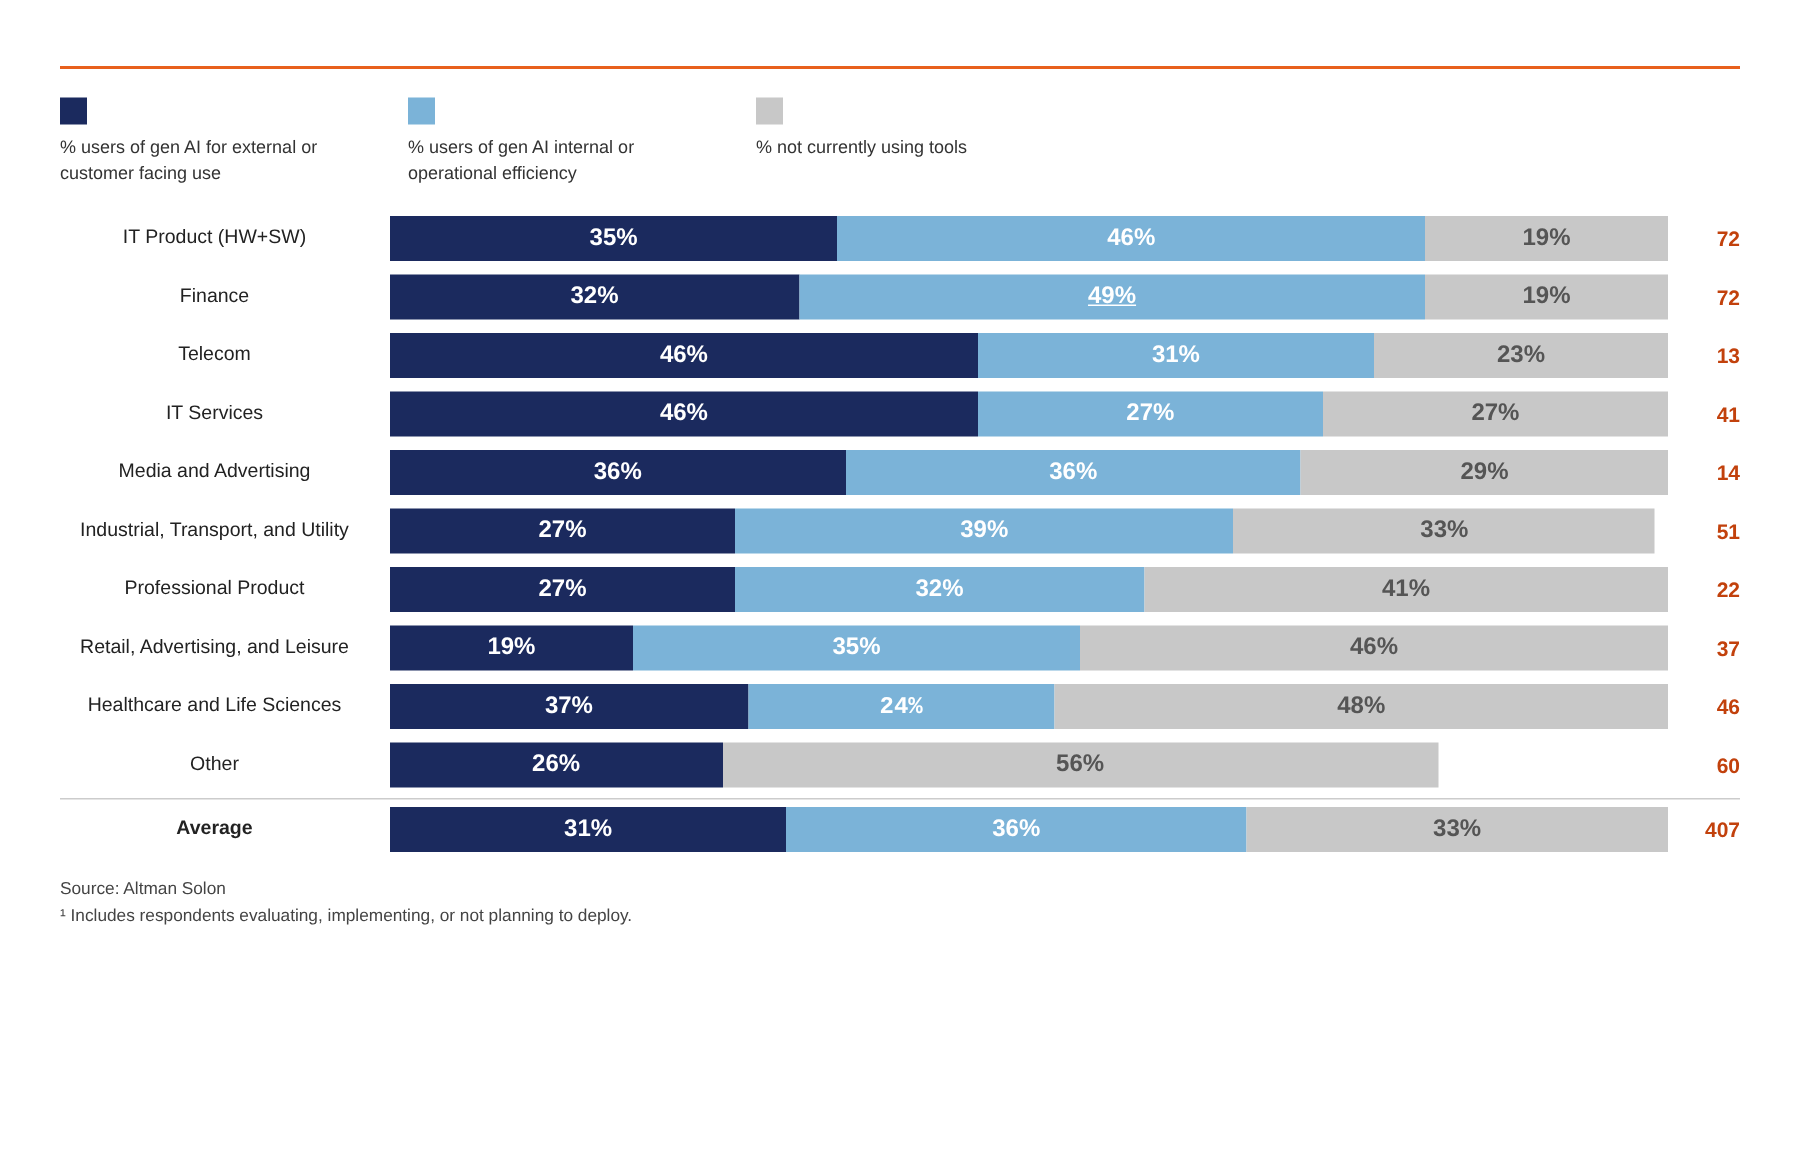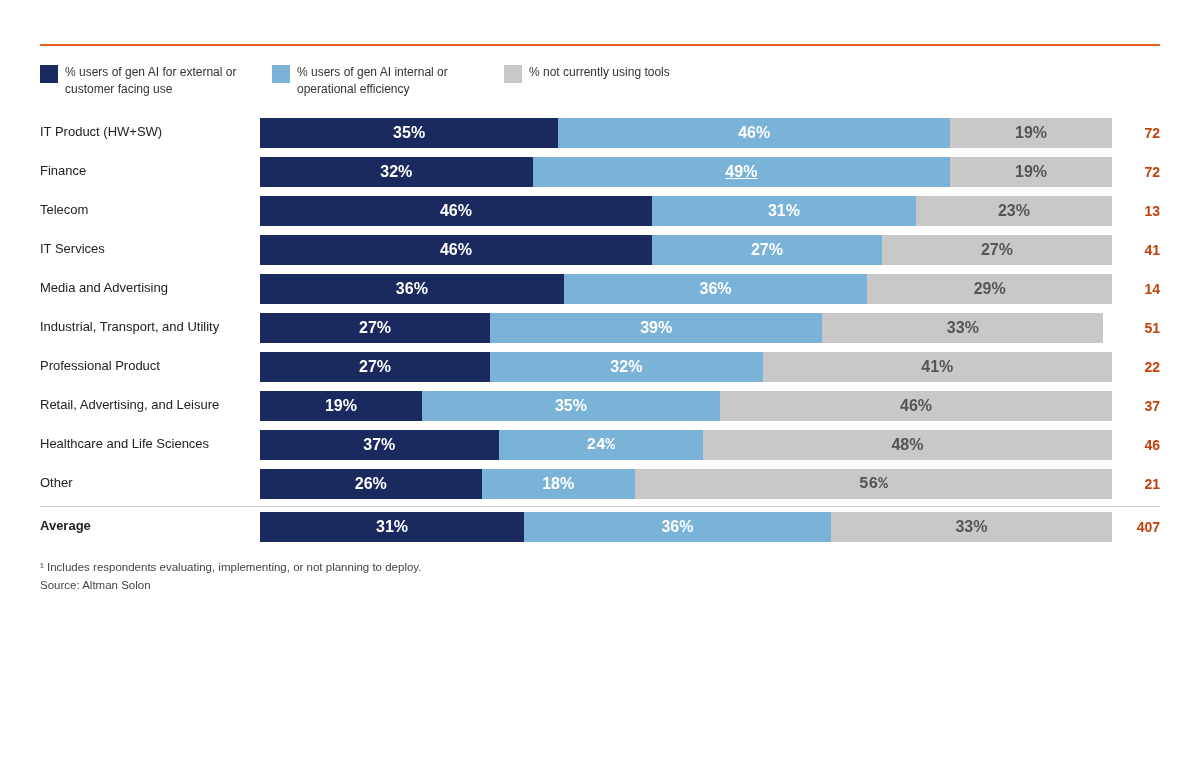--- a/index.html
+++ b/index.html
@@ -30,20 +30,21 @@
       align-items: flex-start;
     }
     .legend-item {
       display: flex;
       align-items: flex-start;
       gap: 7px;
       font-size: 12px;
       color: #333;
       max-width: 200px;
       line-height: 1.4;
+      flex-direction: column;
     }
     .legend-box {
       width: 18px;
       height: 18px;
       flex-shrink: 0;
       margin-top: 1px;
     }
     .divider {
       border: none;
       border-top: 2px solid #e8601c;
@@ -59,21 +60,21 @@
       min-height: 34px;
     }
     .chart-row.average {
       margin-top: 4px;
       border-top: 1px solid #ccc;
       padding-top: 5px;
     }
     .row-label {
       width: 220px;
       min-width: 220px;
-      text-align: left;
+      text-align: center;
       padding-right: 14px;
       font-size: 13px;
       color: #222;
       line-height: 1.3;
     }
     .row-label.bold {
       font-weight: 700;
     }
     .bar-container {
       flex: 1;
@@ -218,32 +219,31 @@
         <div class="bar-segment dark-blue" style="width: 28%;">37%</div>
         <div class="bar-segment light-blue" style="width: 24%; font-family: Liberation Mono, monospace;">24%</div>
         <div class="bar-segment gray" style="width: 48%;">48%</div>
       </div>
       <div class="row-total">46</div>
     </div>
     <div class="chart-row">
       <div class="row-label">Other</div>
       <div class="bar-container">
         <div class="bar-segment dark-blue" style="width: 26%;">26%</div>
-        <div class="bar-segment light-blue" style="width: 18%;">18%</div>
-        <div class="bar-segment gray" style="width: 56%; font-family: Liberation Mono, monospace;">56%</div>
-      </div>
-      <div class="row-total">21</div>
+        <div class="bar-segment gray" style="width: 56%;">56%</div>
+      </div>
+      <div class="row-total">60</div>
     </div>
     <div class="chart-row average">
       <div class="row-label bold">Average</div>
       <div class="bar-container">
         <div class="bar-segment dark-blue" style="width: 31%;">31%</div>
         <div class="bar-segment light-blue" style="width: 36%;">36%</div>
         <div class="bar-segment gray" style="width: 33%;">33%</div>
       </div>
       <div class="row-total">407</div>
     </div>
   </div>
 
 <div class="footnote">
-<p>¹ Includes respondents evaluating, implementing, or not planning to deploy.</p>
-    <p>Source: Altman Solon</p>
+<p>Source: Altman Solon</p>
+    <p>¹ Includes respondents evaluating, implementing, or not planning to deploy.</p>
   </div>
 
 </body></html>

